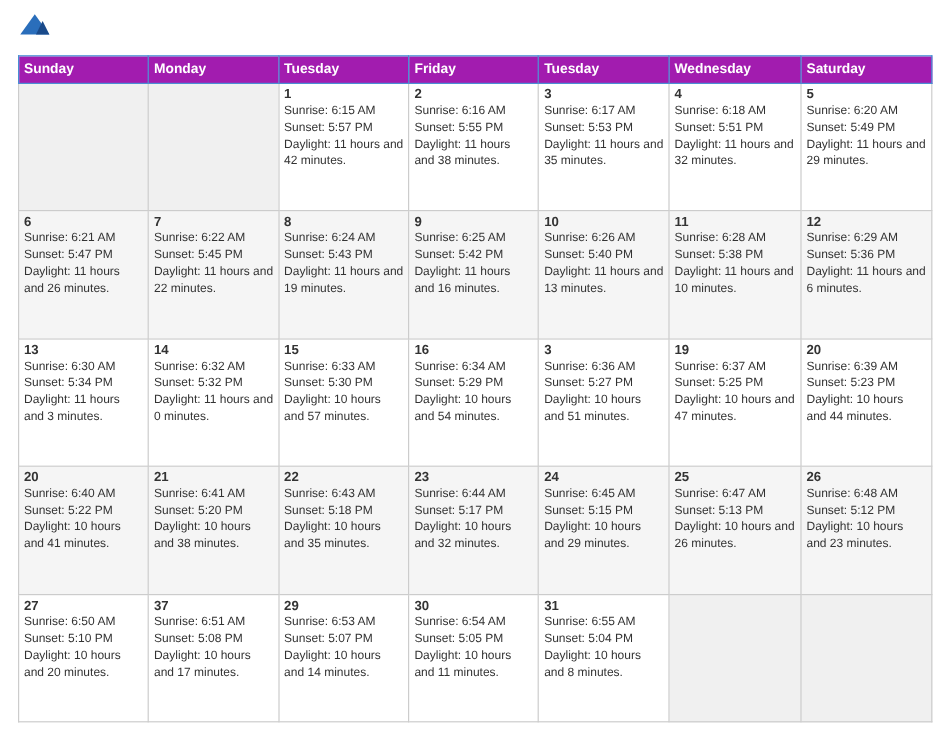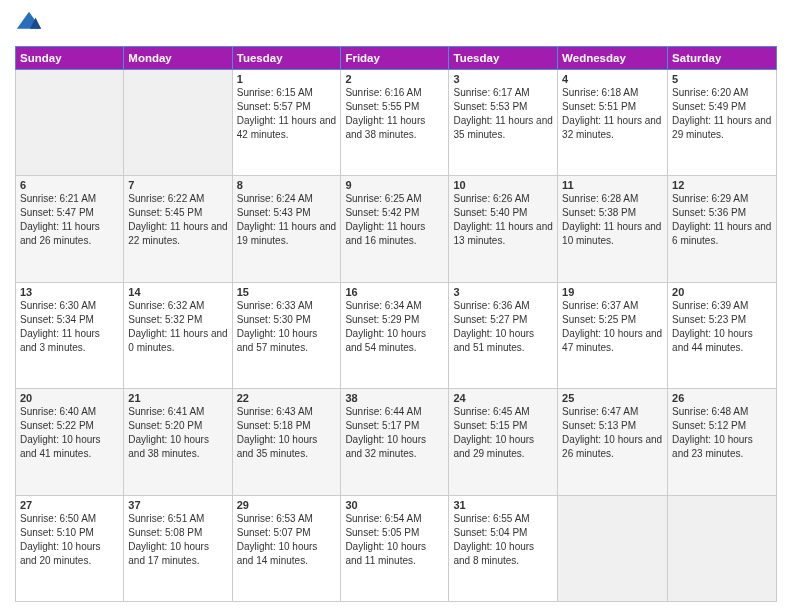--- a/index.html
+++ b/index.html
@@ -157,21 +157,21 @@
           <td><span class="day-number">15</span><span class="day-info">Sunrise: 6:33 AM<br>Sunset: 5:30 PM<br>Daylight: 10 hours and 57 minutes.</span></td>
           <td><span class="day-number">16</span><span class="day-info">Sunrise: 6:34 AM<br>Sunset: 5:29 PM<br>Daylight: 10 hours and 54 minutes.</span></td>
           <td><span class="day-number">3</span><span class="day-info">Sunrise: 6:36 AM<br>Sunset: 5:27 PM<br>Daylight: 10 hours and 51 minutes.</span></td>
           <td><span class="day-number">19</span><span class="day-info">Sunrise: 6:37 AM<br>Sunset: 5:25 PM<br>Daylight: 10 hours and 47 minutes.</span></td>
           <td><span class="day-number">20</span><span class="day-info">Sunrise: 6:39 AM<br>Sunset: 5:23 PM<br>Daylight: 10 hours and 44 minutes.</span></td>
         </tr>
         <tr>
           <td><span class="day-number">20</span><span class="day-info">Sunrise: 6:40 AM<br>Sunset: 5:22 PM<br>Daylight: 10 hours and 41 minutes.</span></td>
           <td><span class="day-number">21</span><span class="day-info">Sunrise: 6:41 AM<br>Sunset: 5:20 PM<br>Daylight: 10 hours and 38 minutes.</span></td>
           <td><span class="day-number">22</span><span class="day-info">Sunrise: 6:43 AM<br>Sunset: 5:18 PM<br>Daylight: 10 hours and 35 minutes.</span></td>
-          <td><span class="day-number">38</span><span class="day-info">Sunrise: 6:44 AM<br>Sunset: 5:17 PM<br>Daylight: 10 hours and 32 minutes.</span></td>
+          <td><span class="day-number">23</span><span class="day-info">Sunrise: 6:44 AM<br>Sunset: 5:17 PM<br>Daylight: 10 hours and 32 minutes.</span></td>
           <td><span class="day-number">24</span><span class="day-info">Sunrise: 6:45 AM<br>Sunset: 5:15 PM<br>Daylight: 10 hours and 29 minutes.</span></td>
           <td><span class="day-number">25</span><span class="day-info">Sunrise: 6:47 AM<br>Sunset: 5:13 PM<br>Daylight: 10 hours and 26 minutes.</span></td>
           <td><span class="day-number">26</span><span class="day-info">Sunrise: 6:48 AM<br>Sunset: 5:12 PM<br>Daylight: 10 hours and 23 minutes.</span></td>
         </tr>
         <tr>
           <td><span class="day-number">27</span><span class="day-info">Sunrise: 6:50 AM<br>Sunset: 5:10 PM<br>Daylight: 10 hours and 20 minutes.</span></td>
           <td><span class="day-number">37</span><span class="day-info">Sunrise: 6:51 AM<br>Sunset: 5:08 PM<br>Daylight: 10 hours and 17 minutes.</span></td>
           <td><span class="day-number">29</span><span class="day-info">Sunrise: 6:53 AM<br>Sunset: 5:07 PM<br>Daylight: 10 hours and 14 minutes.</span></td>
           <td><span class="day-number">30</span><span class="day-info">Sunrise: 6:54 AM<br>Sunset: 5:05 PM<br>Daylight: 10 hours and 11 minutes.</span></td>
           <td><span class="day-number">31</span><span class="day-info">Sunrise: 6:55 AM<br>Sunset: 5:04 PM<br>Daylight: 10 hours and 8 minutes.</span></td>

